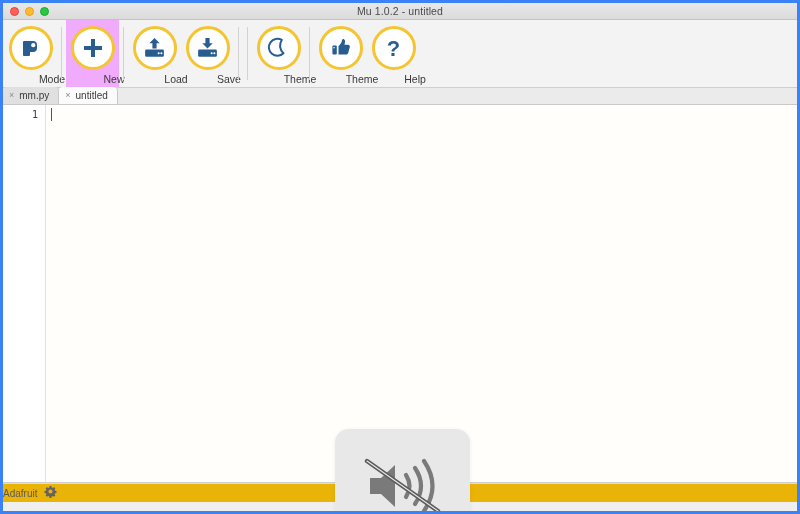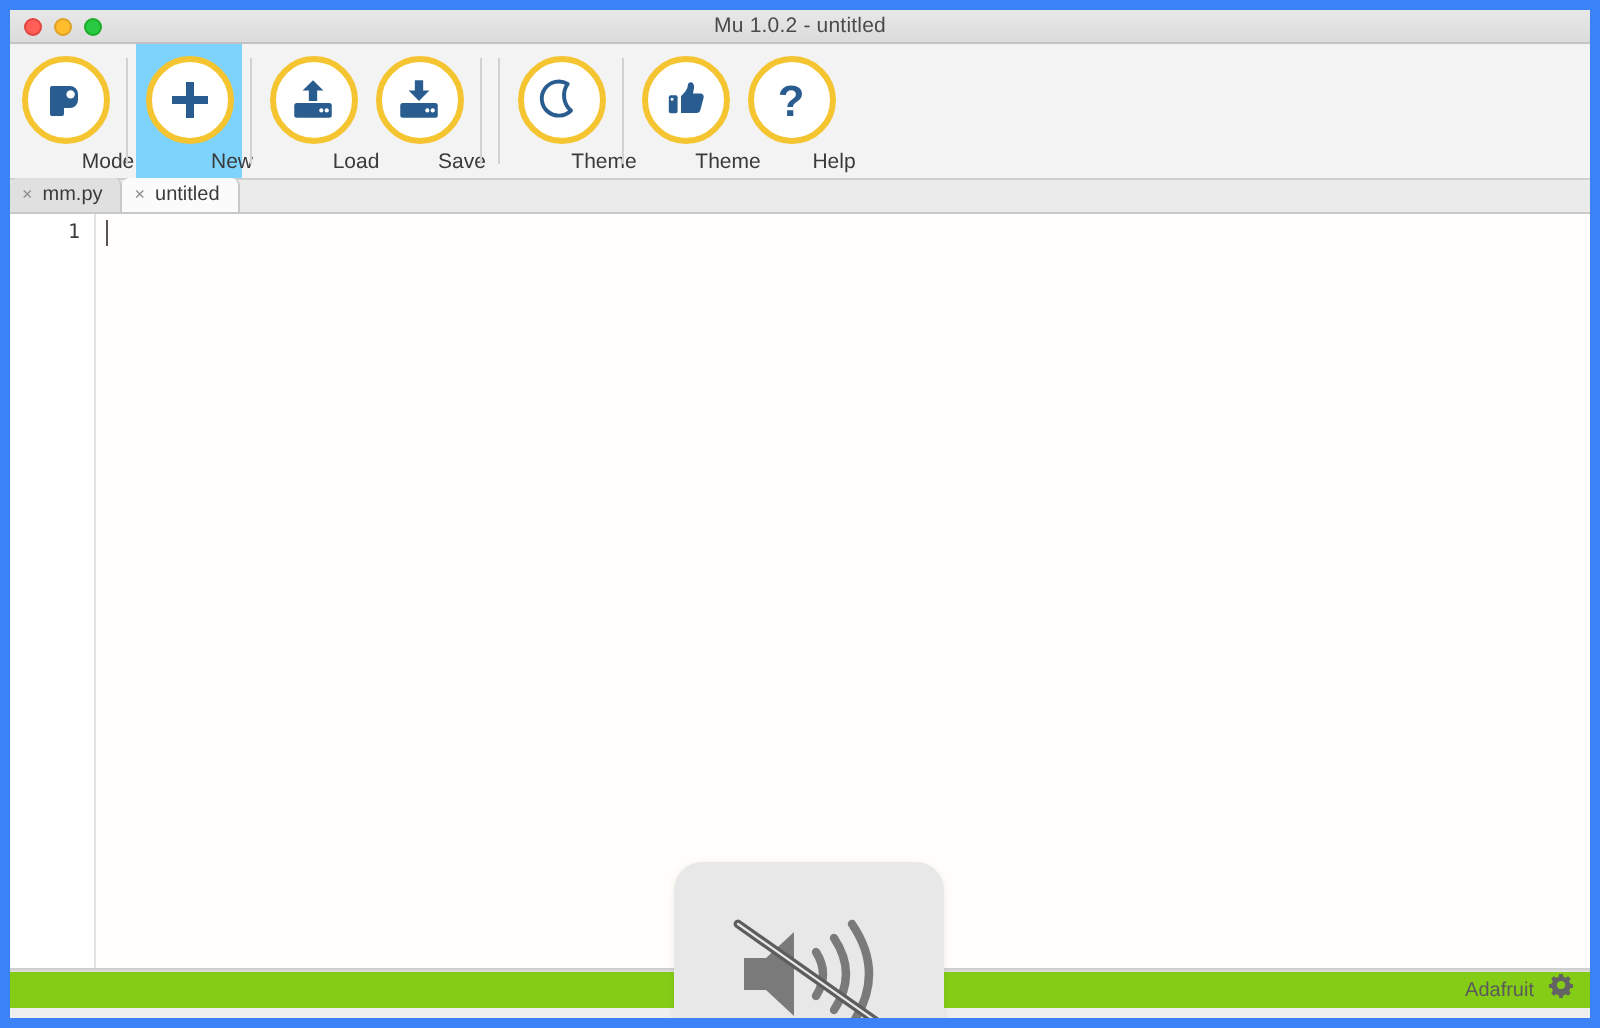--- a/index.html
+++ b/index.html
@@ -11,21 +11,21 @@
     overflow: hidden;
     background: #ffffff;
     font-family: "Liberation Sans", sans-serif;
   }
 
   #app {
     position: relative;
     width: 800px;
     height: 514px;
     background: #efefef;
-    border: 5px solid #3b82f6;
+    border: 3px solid #3b82f6;
     overflow: hidden;
   }
 
   
   .titlebar {
     position: relative;
     height: 17px;
     background: linear-gradient(to bottom, #e9e8e8 0%, #dcdbdb 100%);
     border-bottom: 1px solid #c4c3c3;
     display: flex;
@@ -78,21 +78,21 @@
     width: 53px;
     display: flex;
     flex-direction: column;
     align-items: center;
     justify-content: flex-start;
     padding-top: 6px;
     cursor: pointer;
     background: transparent;
     border: none;
   }
-  .tb-btn.active { background: #7dd3fc; }
+  .tb-btn.active { background: #f0abfc; }
   .tb-circle {
     width: 44px; height: 44px;
     border-radius: 50%;
     border: 3px solid #f5c431;
     background: #ffffff;
     display: flex;
     align-items: center;
     justify-content: center;
   }
   .tb-label {
@@ -195,24 +195,24 @@
     box-shadow: 0 1px 4px rgba(0,0,0,0.07);
   }
   .hud-icon {
     margin-top: 4px;
     margin-bottom: 22px;
   }
 
   
   .statusbar {
     height: 19px;
-    background: #84cc16;
-    display: flex;
-    align-items: center;
-    justify-content: flex-end;
+    background: #eab308;
+    display: flex;
+    align-items: center;
+    justify-content: flex-start;
     padding-right: 8px;
     gap: 7px;
     border-top: 1px solid #dcdcdc;
   }
   .status-text {
     font-size: 10px;
     color: #5a5a5a;
   }
 </style>
 </head>

